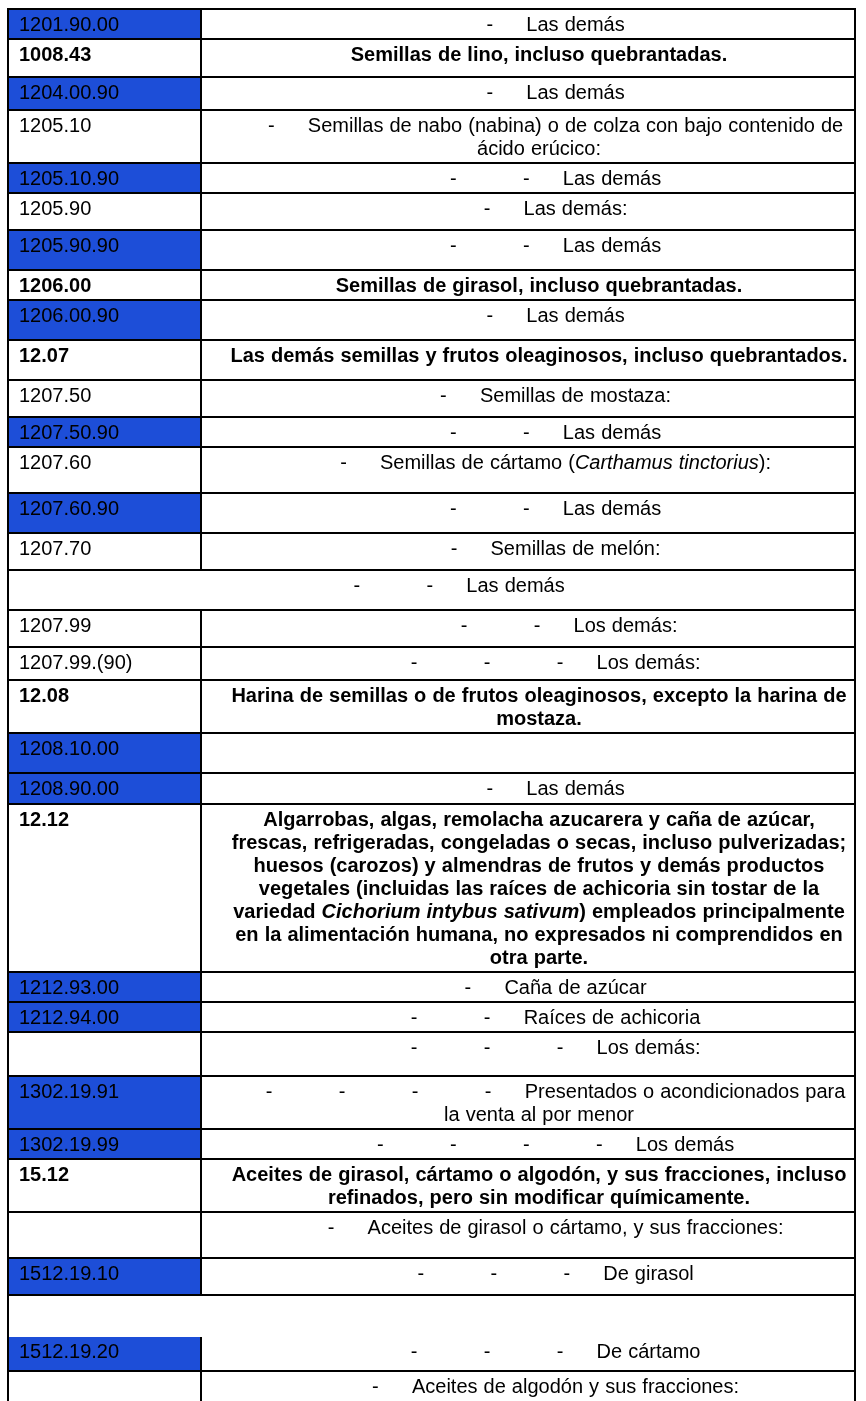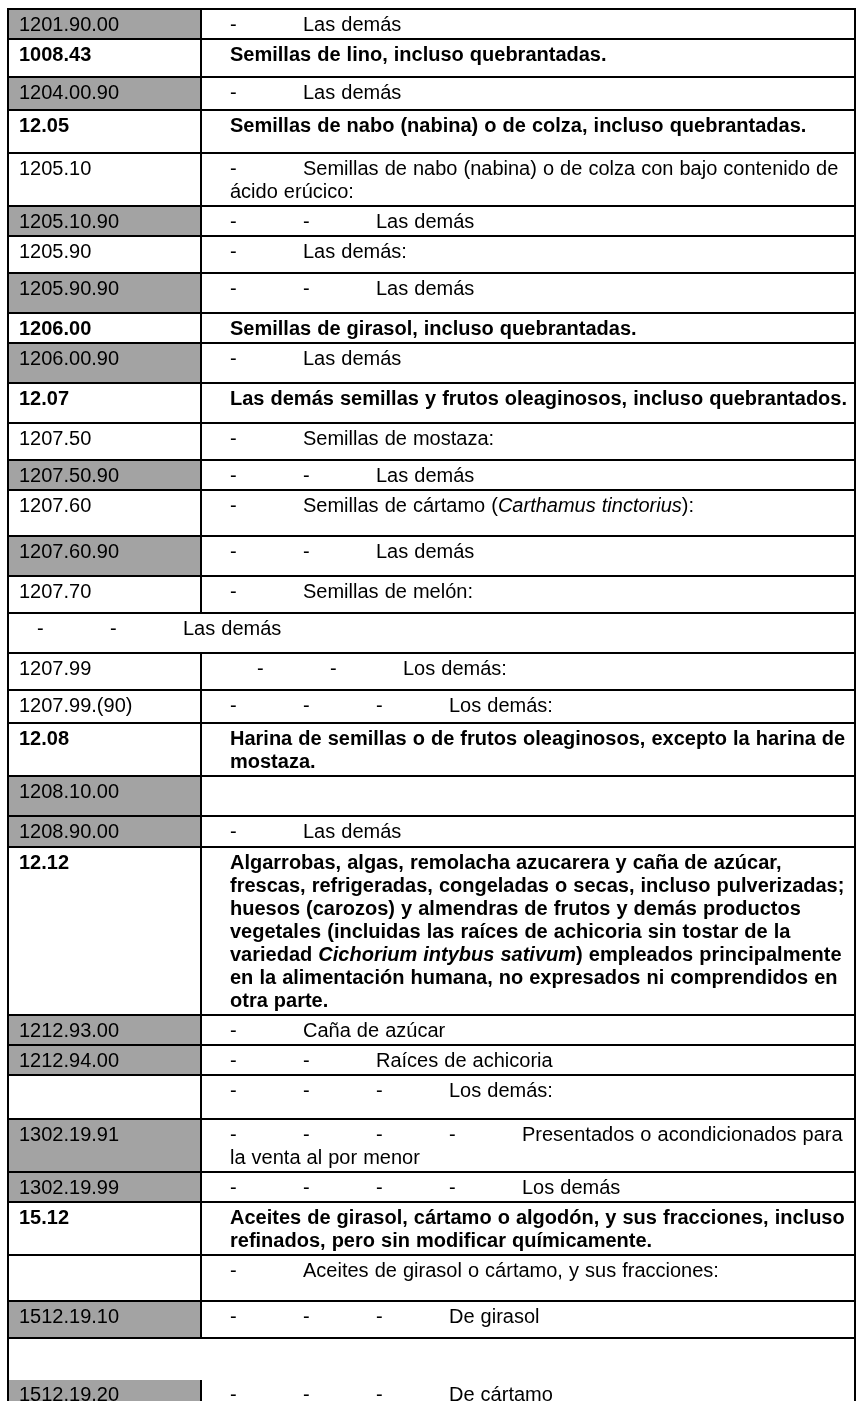--- a/index.html
+++ b/index.html
@@ -41,23 +41,24 @@
   }
   .code {
     flex: 0 0 193px;
     width: 193px;
     border-right: 2px solid #000;
   }
   .desc {
     flex: 1 1 auto;
     padding-left: 28px;
     padding-right: 6px;
+    text-align: center;
   }
   .shaded {
-    background: #a3a3a3;
+    background: #1d4ed8;
   }
   .row.bold .cell {
     font-weight: bold;
   }
   .dash {
     display: inline-block;
     width: 73px;
   }
   .italic {
     font-style: italic;
@@ -87,28 +88,20 @@
 
   <div class="row" style="min-height: 33px;">
     <div class="cell code shaded">
       <span class="code-text">1204.00.90</span>
     </div>
     <div class="cell desc">
       <span class="desc-content"><span class="dash">-</span><span>Las demás</span></span>
     </div>
   </div>
 
-  <div class="row bold" style="min-height: 43px;">
-    <div class="cell code">
-      <span class="code-text">12.05</span>
-    </div>
-    <div class="cell desc">
-      <span class="desc-content"><span>Semillas de nabo (nabina) o de colza, incluso quebrantadas.</span></span>
-    </div>
-  </div>
 
   <div class="row" style="min-height: 53px;">
     <div class="cell code">
       <span class="code-text">1205.10</span>
     </div>
     <div class="cell desc">
       <span class="desc-content"><span class="dash">-</span><span>Semillas de nabo (nabina) o de colza con bajo contenido de ácido erúcico:</span></span>
     </div>
   </div>
 

